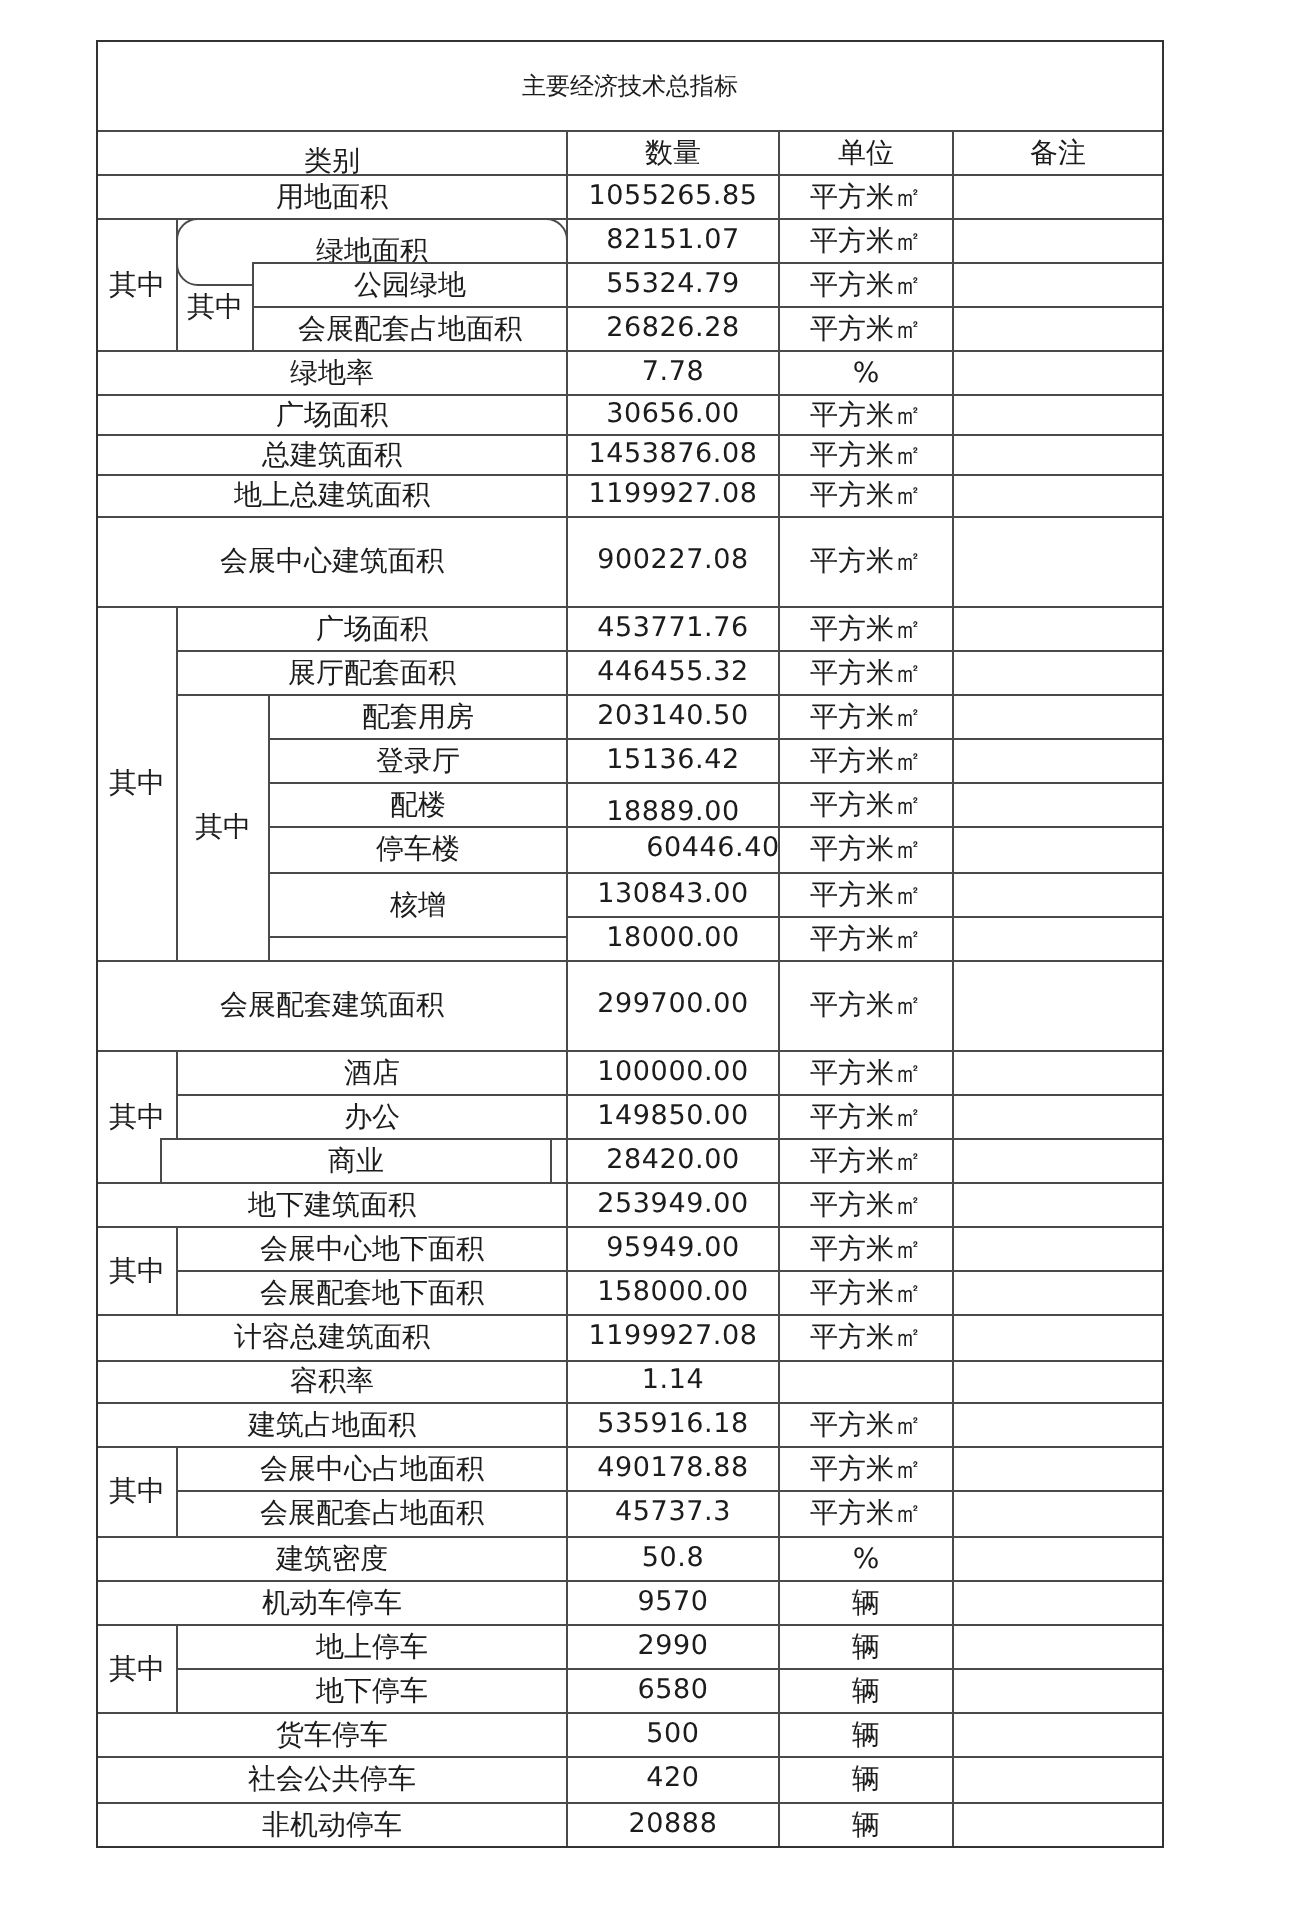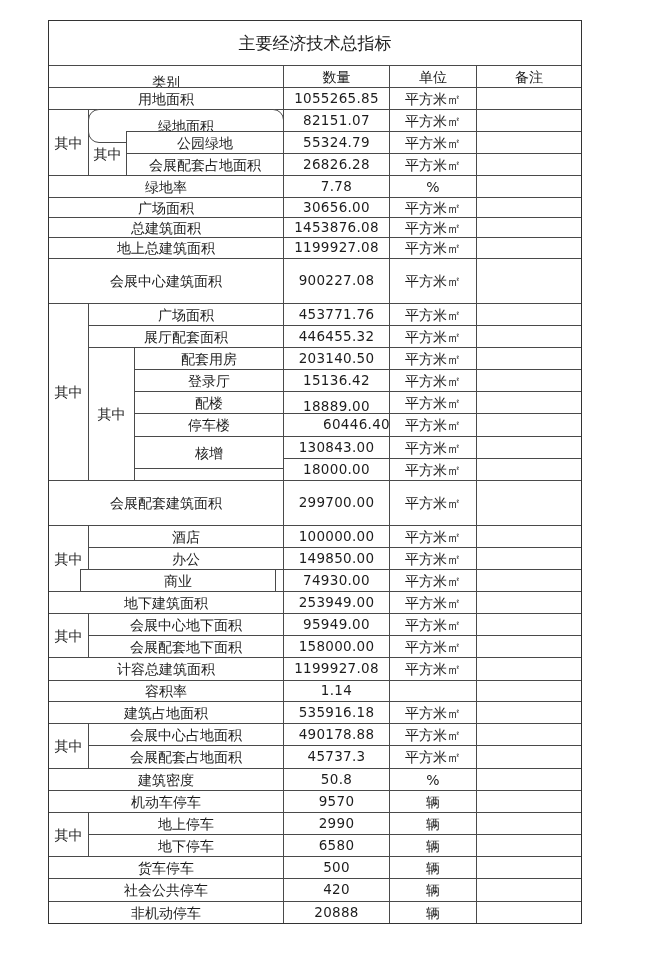--- a/index.html
+++ b/index.html
@@ -3,32 +3,32 @@
 <meta charset="utf-8">
 <style>
   html, body { margin: 0; padding: 0; background: #ffffff; }
   body { width: 657px; height: 955px; position: relative; overflow: hidden;
          font-family: "DejaVu Sans", "Liberation Sans", sans-serif; color: #1c1c1c; }
   #sheet { position: absolute; left: 0; top: 0; width: 657px; height: 955px; }
   .cell { position: absolute; box-sizing: border-box; border: 1px solid #4a4a4a;
           display: flex; align-items: center; justify-content: center;
           font-size: 14px; line-height: 1; white-space: nowrap; background: #fff; }
   .cell.num { letter-spacing: 0.3px; font-size: 13.5px; }
-  .cell.title { font-size: 17px; }
+  .cell.title { font-size: 12px; }
   .cell.hdr { font-size: 14px; }
   .cell.unit { font-size: 14px; }
   .frame { position: absolute; box-sizing: border-box; border: 1.5px solid #333;
            pointer-events: none; }
 </style>
 </head>
 <body>
 
 <div id="sheet">
     <div class="cell title" style="left: 48px; top: 20px; width: 534px; height: 46px;">主要经济技术总指标</div>
-    <div class="cell hdr" style="left: 48px; top: 65px; width: 236px; height: 34px;">类别</div>
+    <div class="cell hdr" style="left: 48px; top: 65px; width: 236px; height: 34px; font-family: Liberation Serif, serif;">类别</div>
     <div class="cell hdr" style="left: 283px; top: 65px; width: 107px; height: 23px;">数量</div>
     <div class="cell hdr" style="left: 389px; top: 65px; width: 88px; height: 23px;">单位</div>
     <div class="cell hdr" style="left: 476px; top: 65px; width: 106px; height: 23px;">备注</div>
     <div class="cell group" style="left: 48px; top: 109px; width: 41px; height: 67px;">其中</div>
     <div class="cell group" style="left: 88px; top: 131px; width: 39px; height: 45px;">其中</div>
     <div class="cell group" style="left: 48px; top: 303px; width: 41px; height: 178px;">其中</div>
     <div class="cell group" style="left: 88px; top: 347px; width: 47px; height: 134px;">其中</div>
     <div class="cell group" style="left: 48px; top: 525px; width: 41px; height: 67px;">其中</div>
     <div class="cell group" style="left: 48px; top: 613px; width: 41px; height: 45px;">其中</div>
     <div class="cell group" style="left: 48px; top: 723px; width: 41px; height: 46px;">其中</div>
@@ -106,21 +106,21 @@
     <div class="cell remark" style="left: 476px; top: 480px; width: 106px; height: 46px;"></div>
     <div class="cell label" style="left: 88px; top: 525px; width: 196px; height: 23px;">酒店</div>
     <div class="cell num" style="left: 283px; top: 525px; width: 107px; height: 23px;">100000.00</div>
     <div class="cell unit" style="left: 389px; top: 525px; width: 88px; height: 23px;">平方米㎡</div>
     <div class="cell remark" style="left: 476px; top: 525px; width: 106px; height: 23px;"></div>
     <div class="cell label" style="left: 88px; top: 547px; width: 196px; height: 23px;">办公</div>
     <div class="cell num" style="left: 283px; top: 547px; width: 107px; height: 23px;">149850.00</div>
     <div class="cell unit" style="left: 389px; top: 547px; width: 88px; height: 23px;">平方米㎡</div>
     <div class="cell remark" style="left: 476px; top: 547px; width: 106px; height: 23px;"></div>
     <div class="cell label" style="left: 80px; top: 569px; width: 196px; height: 23px;">商业</div>
-    <div class="cell num" style="left: 283px; top: 569px; width: 107px; height: 23px;">74930.00</div>
+    <div class="cell num" style="left: 283px; top: 569px; width: 107px; height: 23px;">28420.00</div>
     <div class="cell unit" style="left: 389px; top: 569px; width: 88px; height: 23px;">平方米㎡</div>
     <div class="cell remark" style="left: 476px; top: 569px; width: 106px; height: 23px;"></div>
     <div class="cell label" style="left: 48px; top: 591px; width: 236px; height: 23px;">地下建筑面积</div>
     <div class="cell num" style="left: 283px; top: 591px; width: 107px; height: 23px;">253949.00</div>
     <div class="cell unit" style="left: 389px; top: 591px; width: 88px; height: 23px;">平方米㎡</div>
     <div class="cell remark" style="left: 476px; top: 591px; width: 106px; height: 23px;"></div>
     <div class="cell label" style="left: 88px; top: 613px; width: 196px; height: 23px;">会展中心地下面积</div>
     <div class="cell num" style="left: 283px; top: 613px; width: 107px; height: 23px;">95949.00</div>
     <div class="cell unit" style="left: 389px; top: 613px; width: 88px; height: 23px;">平方米㎡</div>
     <div class="cell remark" style="left: 476px; top: 613px; width: 106px; height: 23px;"></div>

